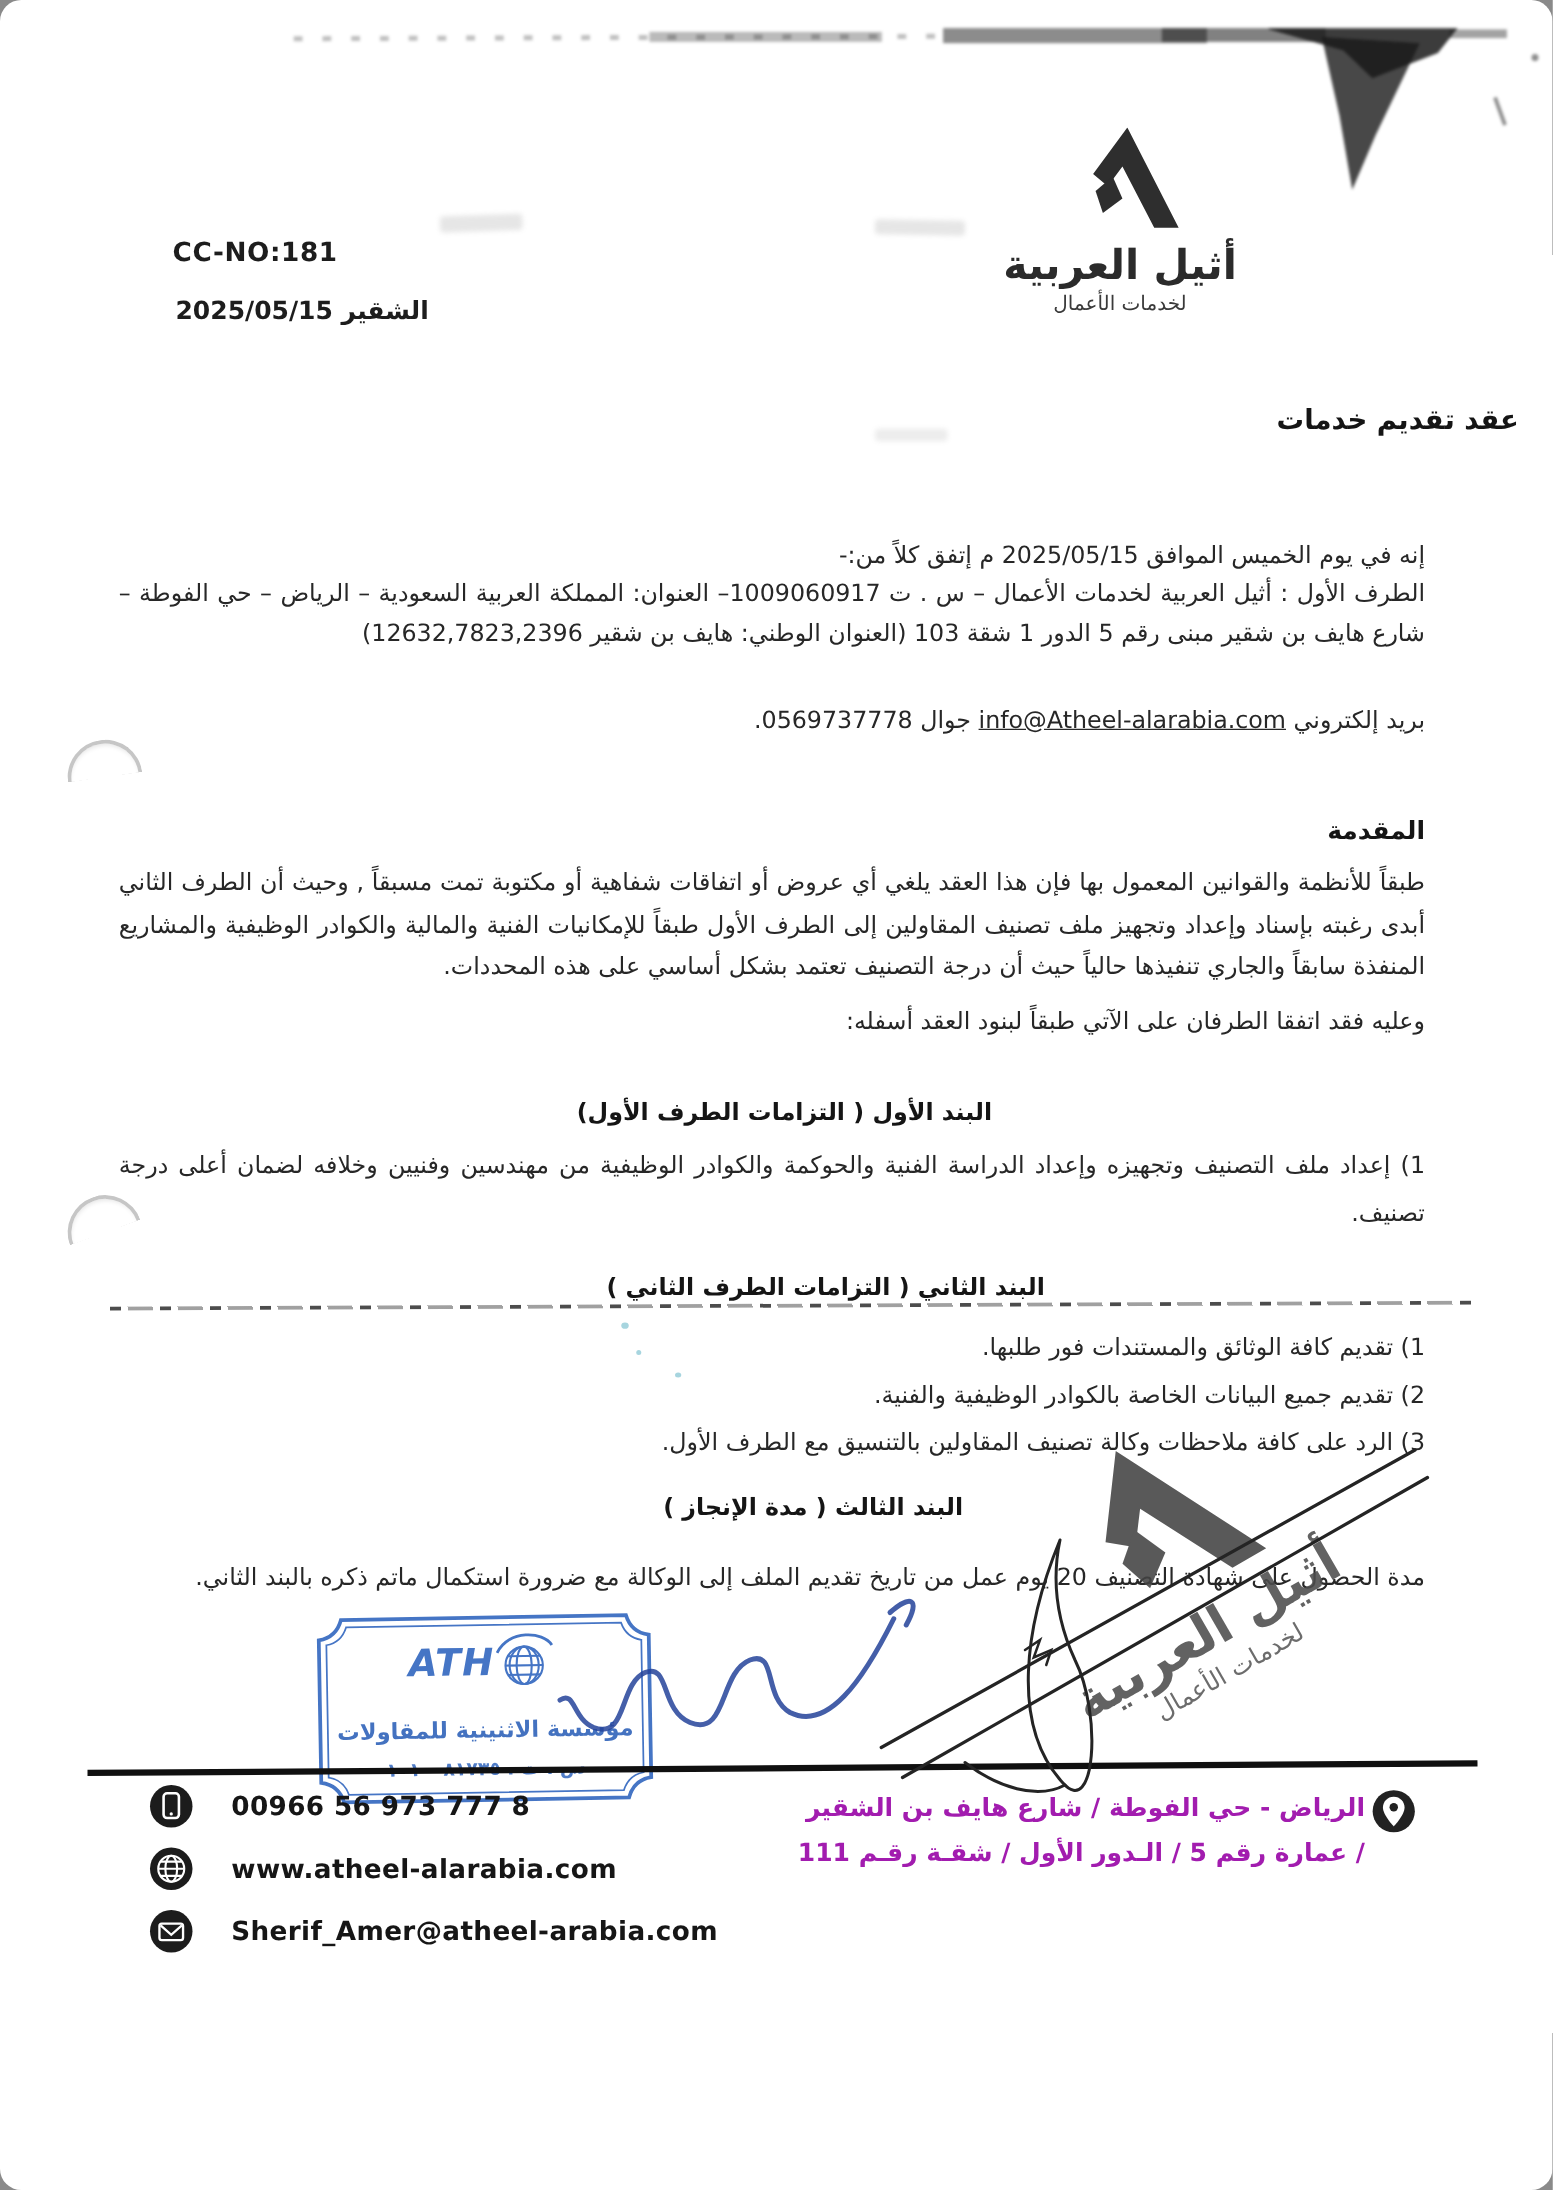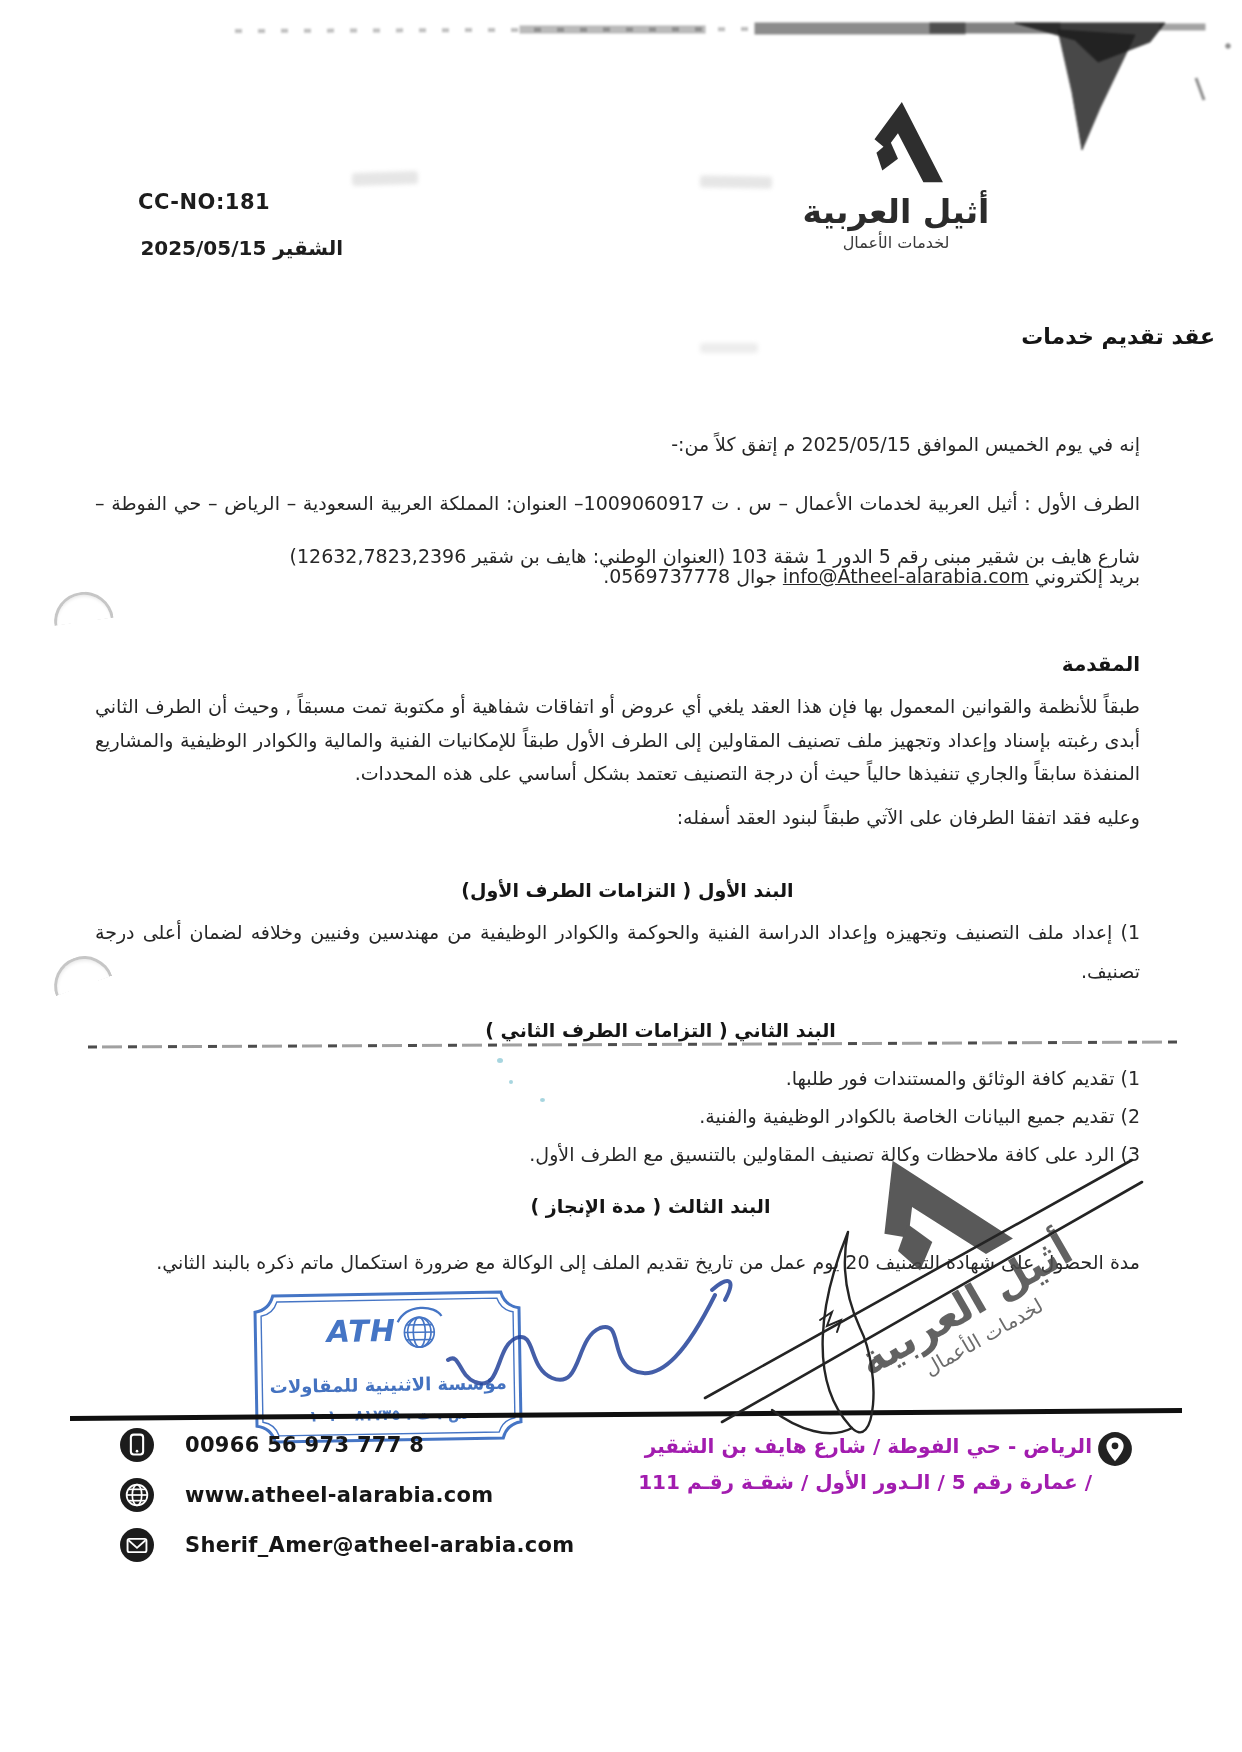--- a/index.html
+++ b/index.html
@@ -1,17 +1,17 @@
 <!DOCTYPE html>
 <html><head>
 <meta charset="utf-8">
 <style>
   html,body{margin:0;padding:0;background:#8a8a8a;}
   .page{position:relative;width:1242px;height:1752px;background:#ffffff;margin:0 auto;
-        overflow:hidden;font-family:"DejaVu Sans",sans-serif;color:#262626;}
+        overflow:hidden;font-family:"DejaVu Sans",sans-serif;color:#262626;border-radius:17px;}
   .abs{position:absolute;}
   .ar{direction:rtl;unicode-bidi:plaintext;}
   .block{position:absolute;left:95px;width:1045px;font-size:19px;line-height:33px;color:#272727;}
   .just{text-align:justify;text-justify:inter-word;direction:rtl;}
   .rt{text-align:right;direction:rtl;}
   .ctr{text-align:center;direction:rtl;}
   
   .ccno{position:absolute;left:138px;top:190px;font-size:21px;font-weight:700;color:#1d1d1d;letter-spacing:.5px;}
   .dateline{position:absolute;left:138px;top:236px;width:205px;font-size:20px;font-weight:700;
             color:#1d1d1d;text-align:right;direction:rtl;}
@@ -102,21 +102,21 @@
       </g>
     </svg>
     <div class="brand ar">أثيل العربية</div>
     <div class="tag ar">لخدمات الأعمال</div>
   </div>
 
   <div class="title">عقد تقديم خدمات</div>
 
   <div class="block rt" style="top:428px;padding-right:42px;">إنه في يوم الخميس الموافق 2025/05/15 م  إتفق كلاً من:-</div>
 
-  <div class="block just" style="top:477px;line-height:53px;">الطرف الأول : أثيل العربية لخدمات الأعمال  – س . ت 1009060917– العنوان: المملكة العربية السعودية – الرياض – حي الفوطة – شارع هايف بن شقير مبنى رقم 5  الدور 1 شقة 103  (العنوان الوطني: هايف بن شقير 12632,7823,2396)</div>
+  <div class="block just" style="top:459px;line-height:32px;">الطرف الأول : أثيل العربية لخدمات الأعمال  – س . ت 1009060917– العنوان: المملكة العربية السعودية – الرياض – حي الفوطة – شارع هايف بن شقير مبنى رقم 5  الدور 1 شقة 103  (العنوان الوطني: هايف بن شقير 12632,7823,2396)</div>
 
   <div class="block rt" style="top:560px;padding-right:56px;">
     <span>بريد إلكتروني</span>
     <span class="em">info@Atheel-alarabia.com</span>
     <span>جوال 0569737778.</span>
   </div>
 
 
   <div class="block rt h-sec" style="top:648px;padding-right:280px;font-size:20px;">المقدمة</div>
 

